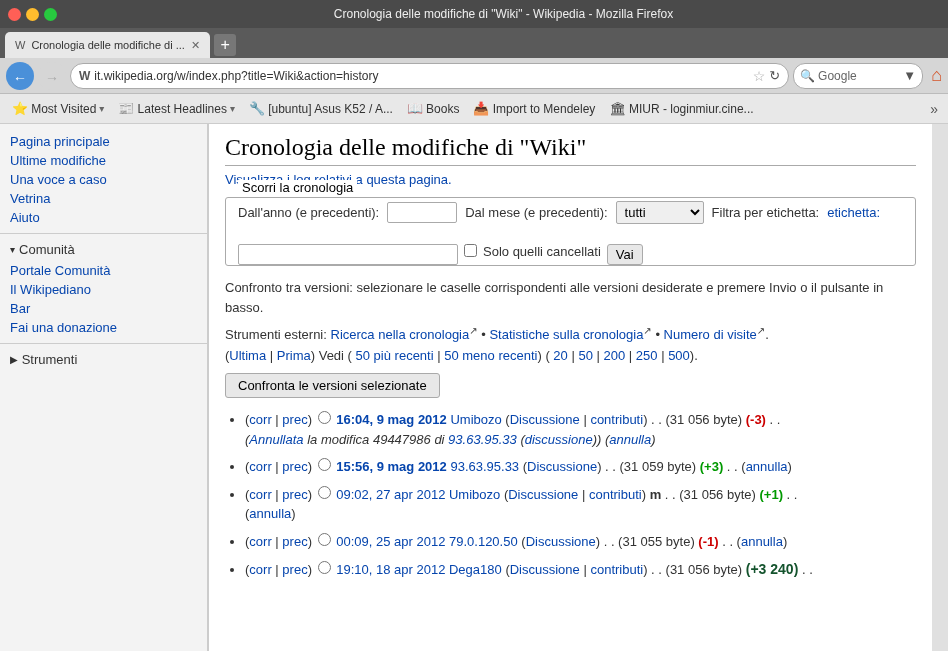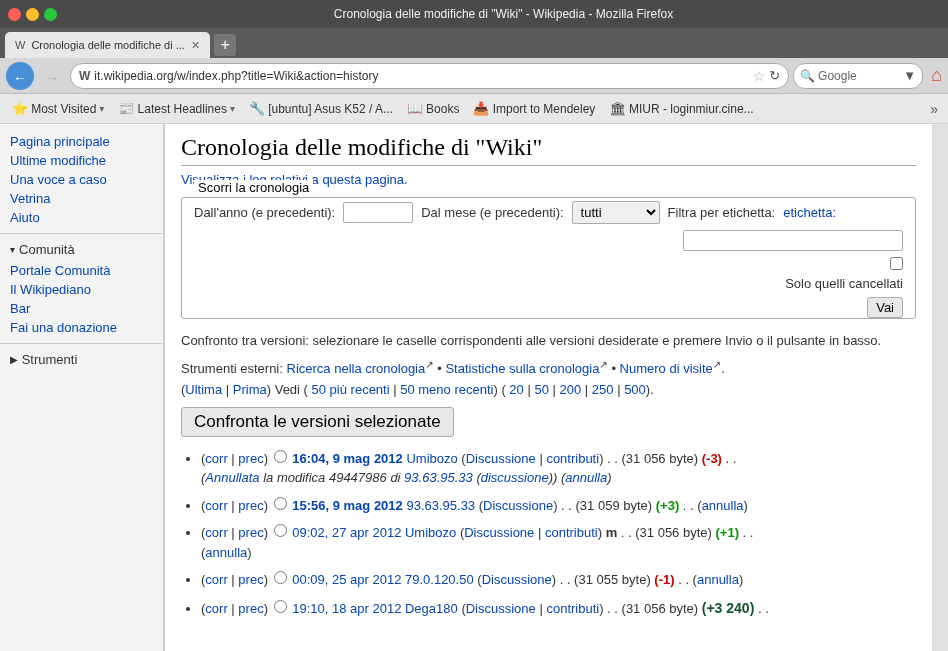--- a/index.html
+++ b/index.html
@@ -114,21 +114,21 @@
 
     
     .content-area {
       display: flex;
       height: calc(651px - 28px - 30px - 36px - 30px);
       background: #f5f5f5;
     }
 
     
     .sidebar {
-      width: 164px;
+      width: 208px;
       background: #f3f3f3;
       border-right: 1px solid #ccc;
       padding: 8px 0;
       overflow-y: auto;
       flex-shrink: 0;
     }
     .sidebar-section { margin-bottom: 6px; }
     .sidebar-item {
       padding: 2px 10px;
       cursor: pointer;
@@ -173,21 +173,21 @@
       border: 1px solid #aaa; border-radius: 2px; padding: 2px 4px;
       width: 70px; font-size: 13px;
     }
     .cronologia-select {
       border: 1px solid #aaa; border-radius: 2px; padding: 2px 4px; font-size: 13px;
     }
     .cronologia-go {
       background: #e8e8e8; border: 1px solid #aaa; border-radius: 3px;
       padding: 2px 8px; cursor: pointer; font-size: 13px;
     }
-    .cronologia-row2 { display: flex; align-items: flex-end; gap: 6px; margin-top: 6px; flex-direction: column; }
+    .cronologia-row2 { display: flex; align-items: flex-start; gap: 6px; margin-top: 20px; }
     .cronologia-input2 { border: 1px solid #aaa; border-radius: 2px; padding: 2px 4px; width: 220px; font-size: 13px; }
 
     
     .info-text { font-size: 13px; margin-bottom: 8px; line-height: 1.5; color: #333; }
 
     
     .legend-text { font-size: 13px; margin-bottom: 8px; color: #333; line-height: 1.5; }
 
     
     .tools-text { font-size: 13px; margin-bottom: 6px; color: #333; }
@@ -197,21 +197,21 @@
     .nav-links { font-size: 13px; margin-bottom: 10px; color: #333; }
     .nav-links a { color: #0645ad; text-decoration: none; }
 
     
     .compare-btn {
       background: #e8e8e8;
       border: 1px solid #aaa;
       border-radius: 3px;
       padding: 4px 12px;
       cursor: pointer;
-      font-size: 17px;
+      font-size: 13px;
       margin-bottom: 12px;
     }
 
     
     .history-list { list-style: disc; padding-left: 20px; }
     .history-item { margin-bottom: 8px; font-size: 13px; line-height: 1.5; color: #333; }
     .history-item a { color: #0645ad; text-decoration: none; }
     .history-corr-prec { color: #333; }
     .diff-radio { margin: 0 2px; }
     .diff-old { color: #c00; font-weight: bold; }

